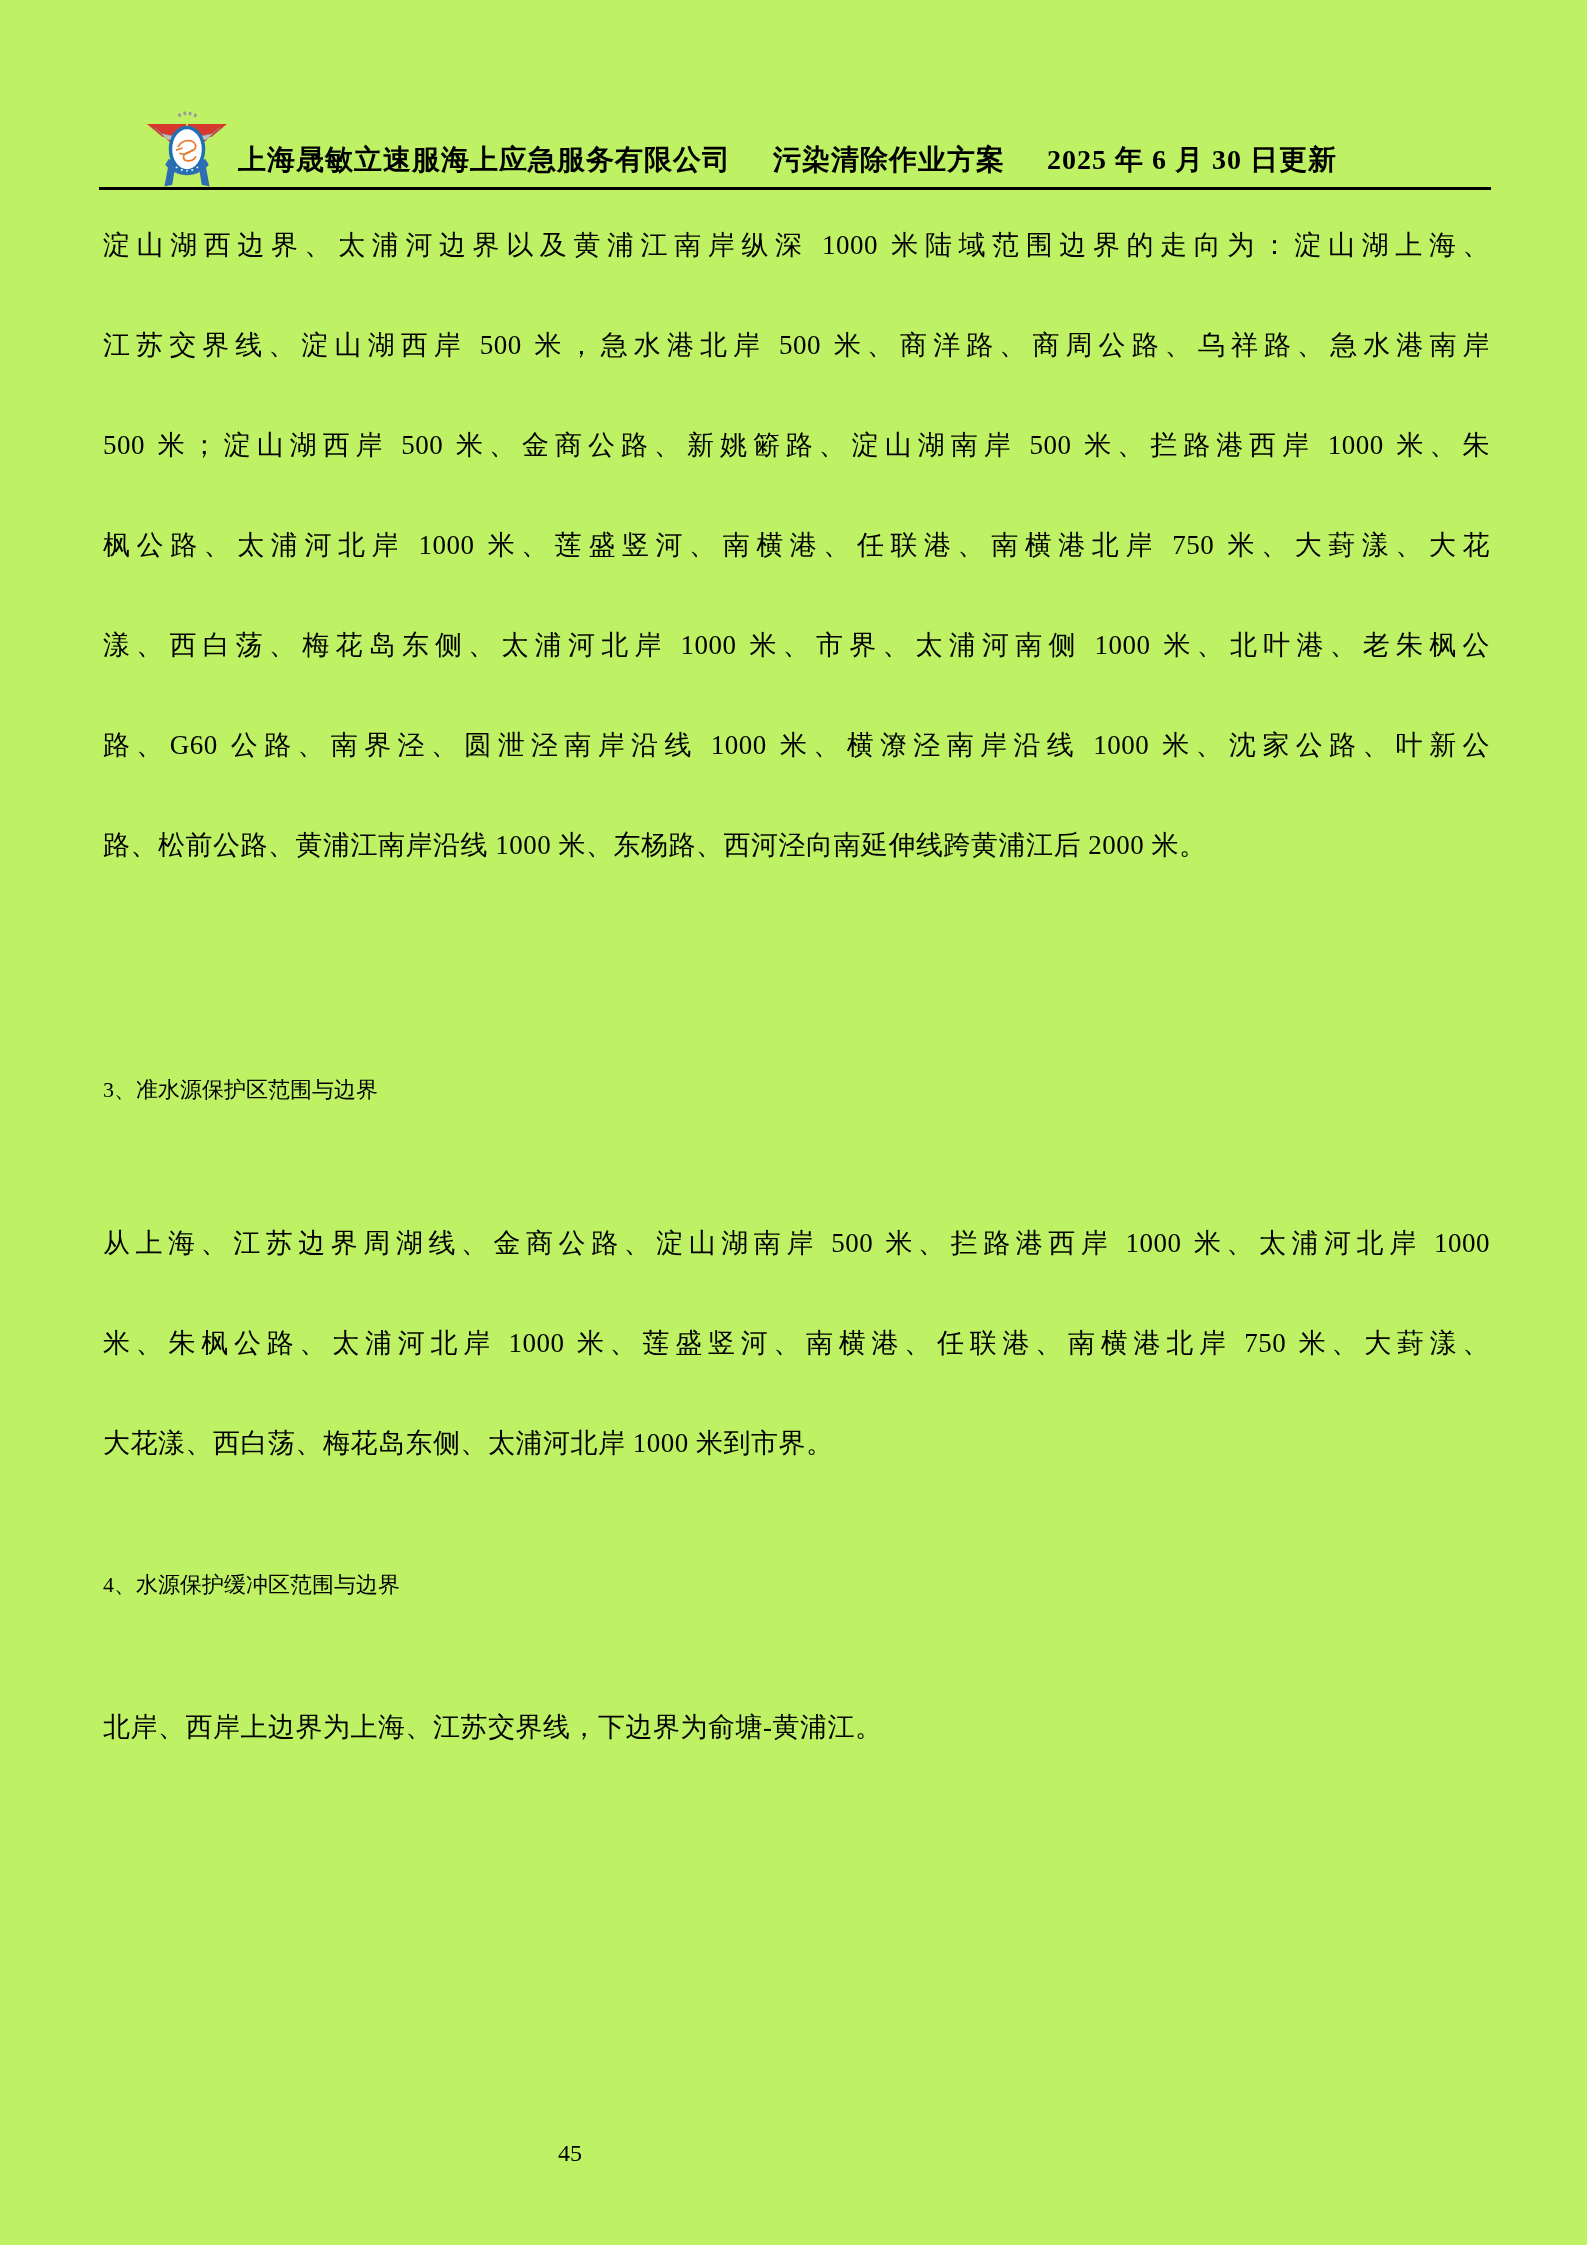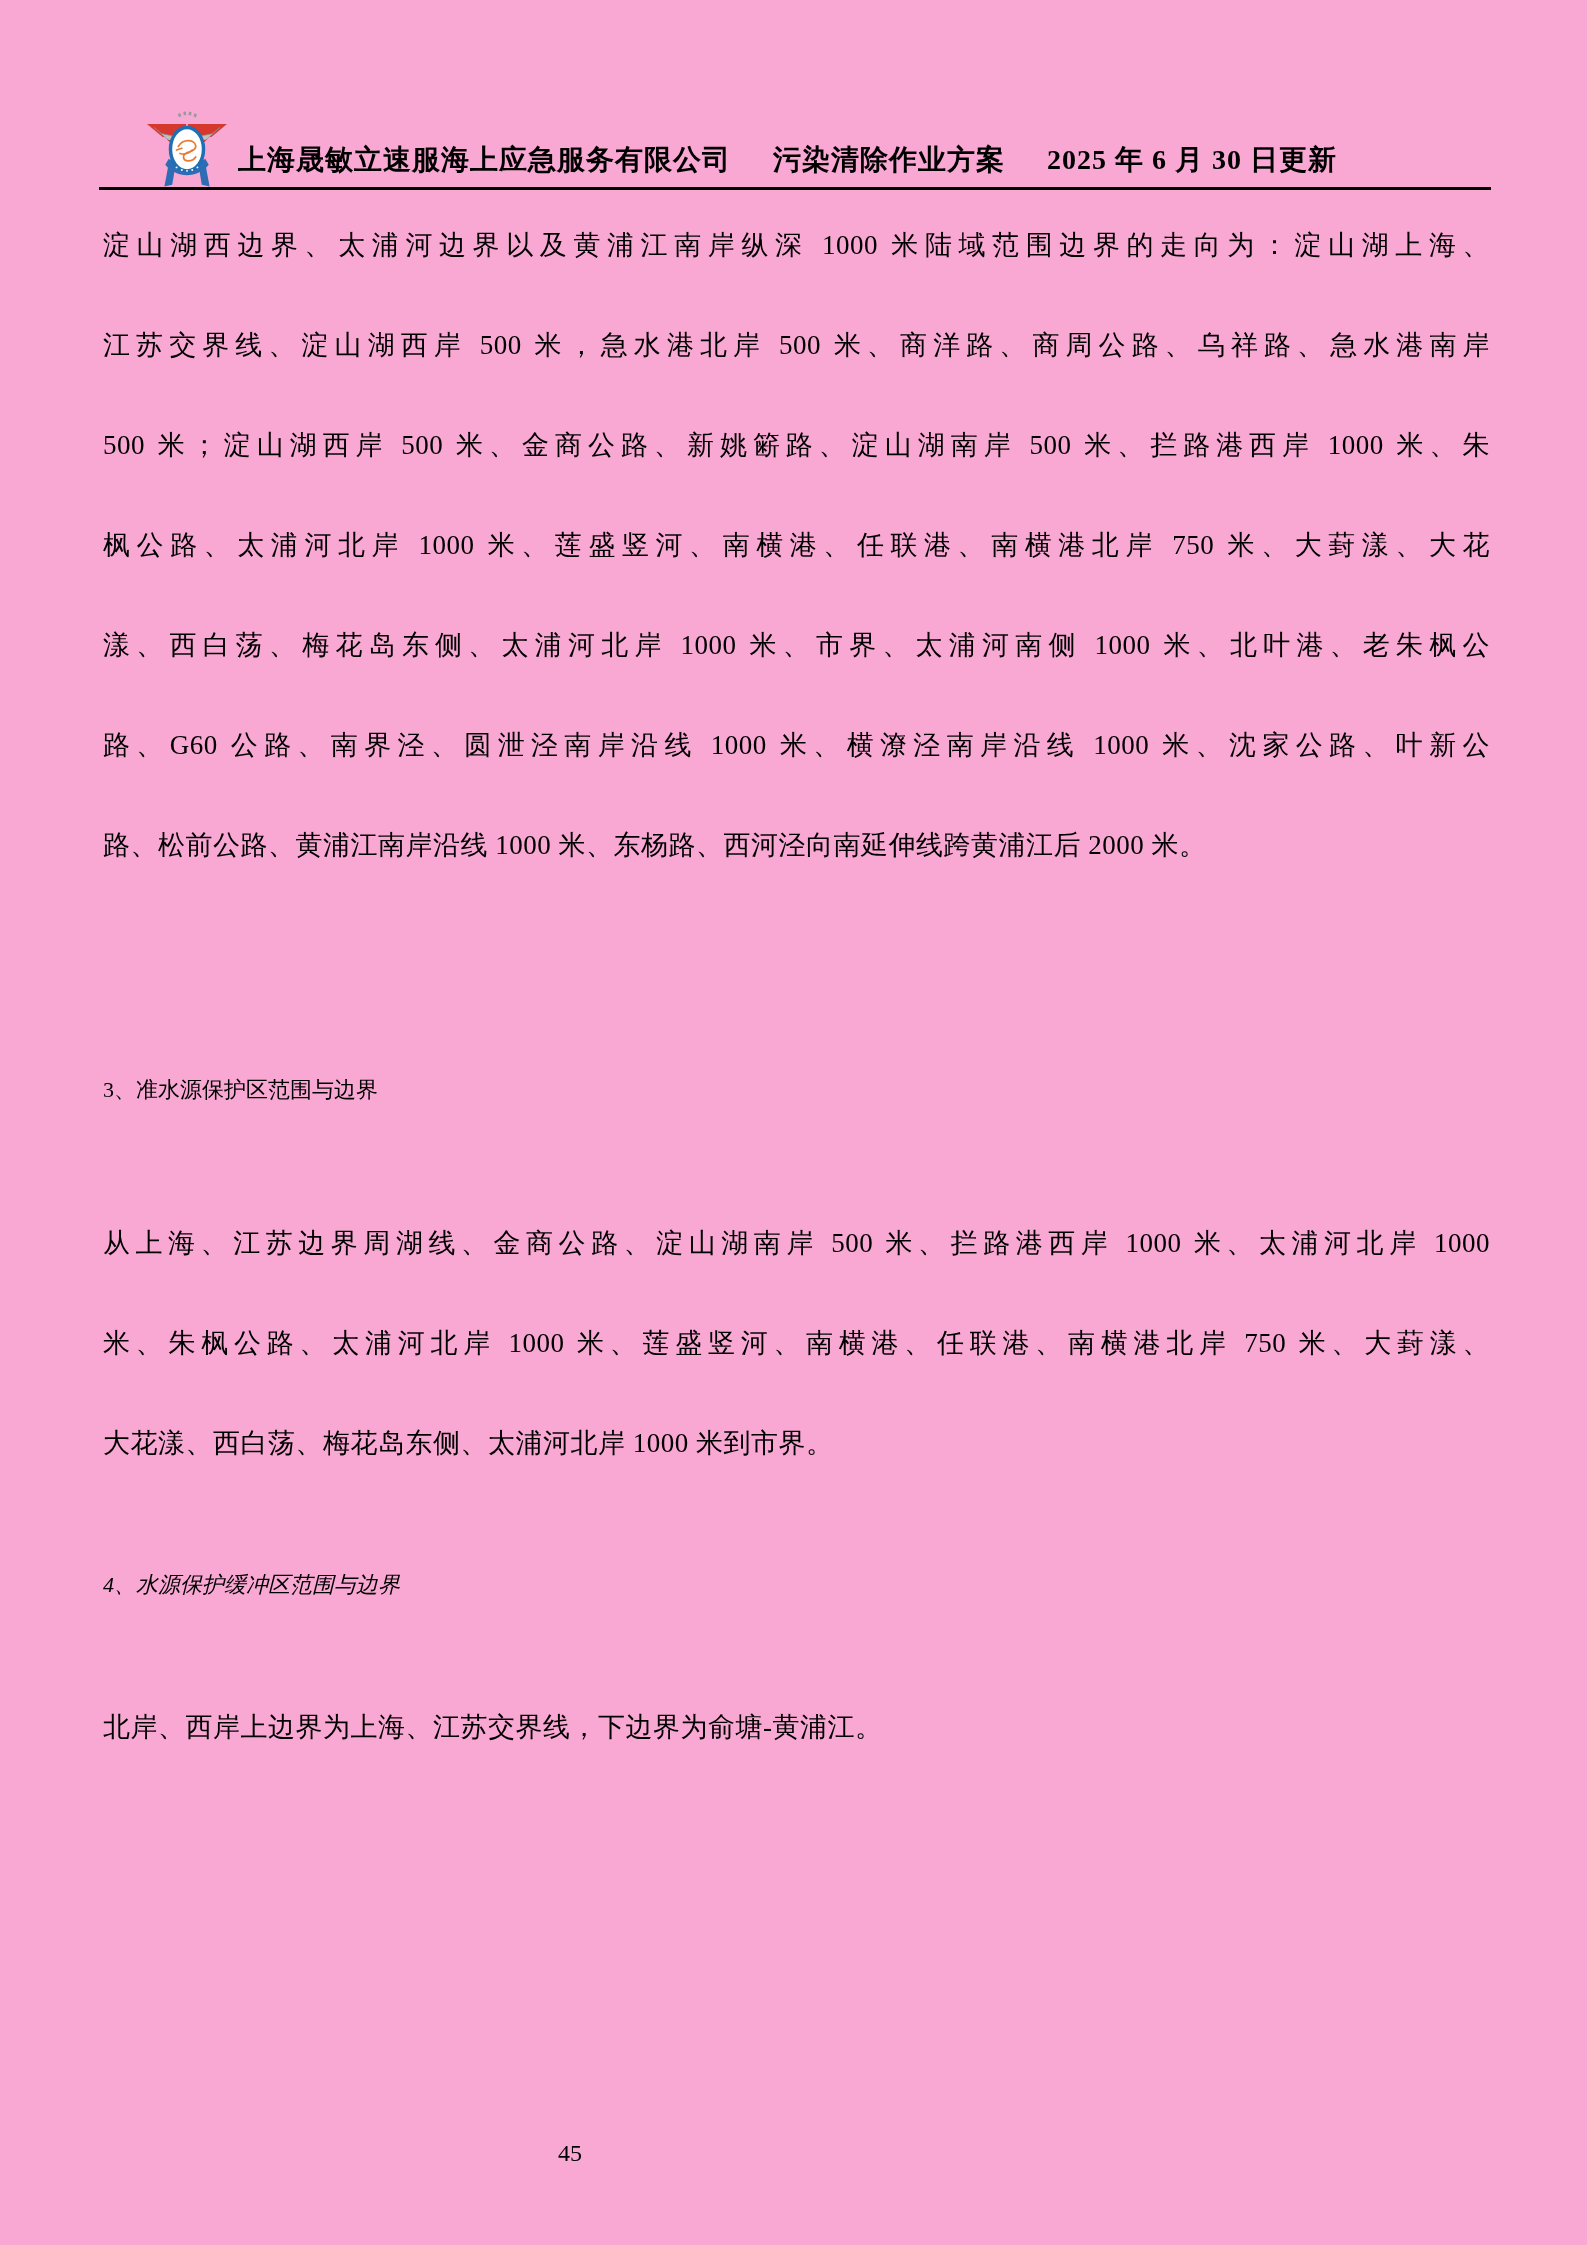--- a/index.html
+++ b/index.html
@@ -1,21 +1,21 @@
 <!DOCTYPE html>
 <html><head>
 <meta charset="utf-8">
 <style>
   html, body { margin: 0; padding: 0; background: #888; }
   .page {
     position: relative;
     width: 1587px;
     height: 2245px;
     margin: 0 auto;
-    background: #f9a8d4;
+    background: #bef264;
     font-family: "Liberation Serif", "DejaVu Serif", serif;
     color: #000;
     overflow: hidden;
   }
 
   
   .logo {
     position: absolute;
     left: 143px;
     top: 110px;
@@ -75,21 +75,21 @@
     left: 520px;
     top: 2140px;
     width: 100px;
     text-align: center;
     font-size: 24px;
   }
 
   #para1 { top: 226px; }
   #heading3 { top: 1071px; }
   #para2 { top: 1224px; }
-  #heading4 { top: 1566px; font-style: italic; }
+  #heading4 { top: 1566px; }
   #para3 { top: 1708px; }
 </style>
 </head>
 <body>
 
 <div class="page">
 
   <div class="logo">
     <svg viewBox="0 0 100 92" width="88" height="80" aria-hidden="true">
 

